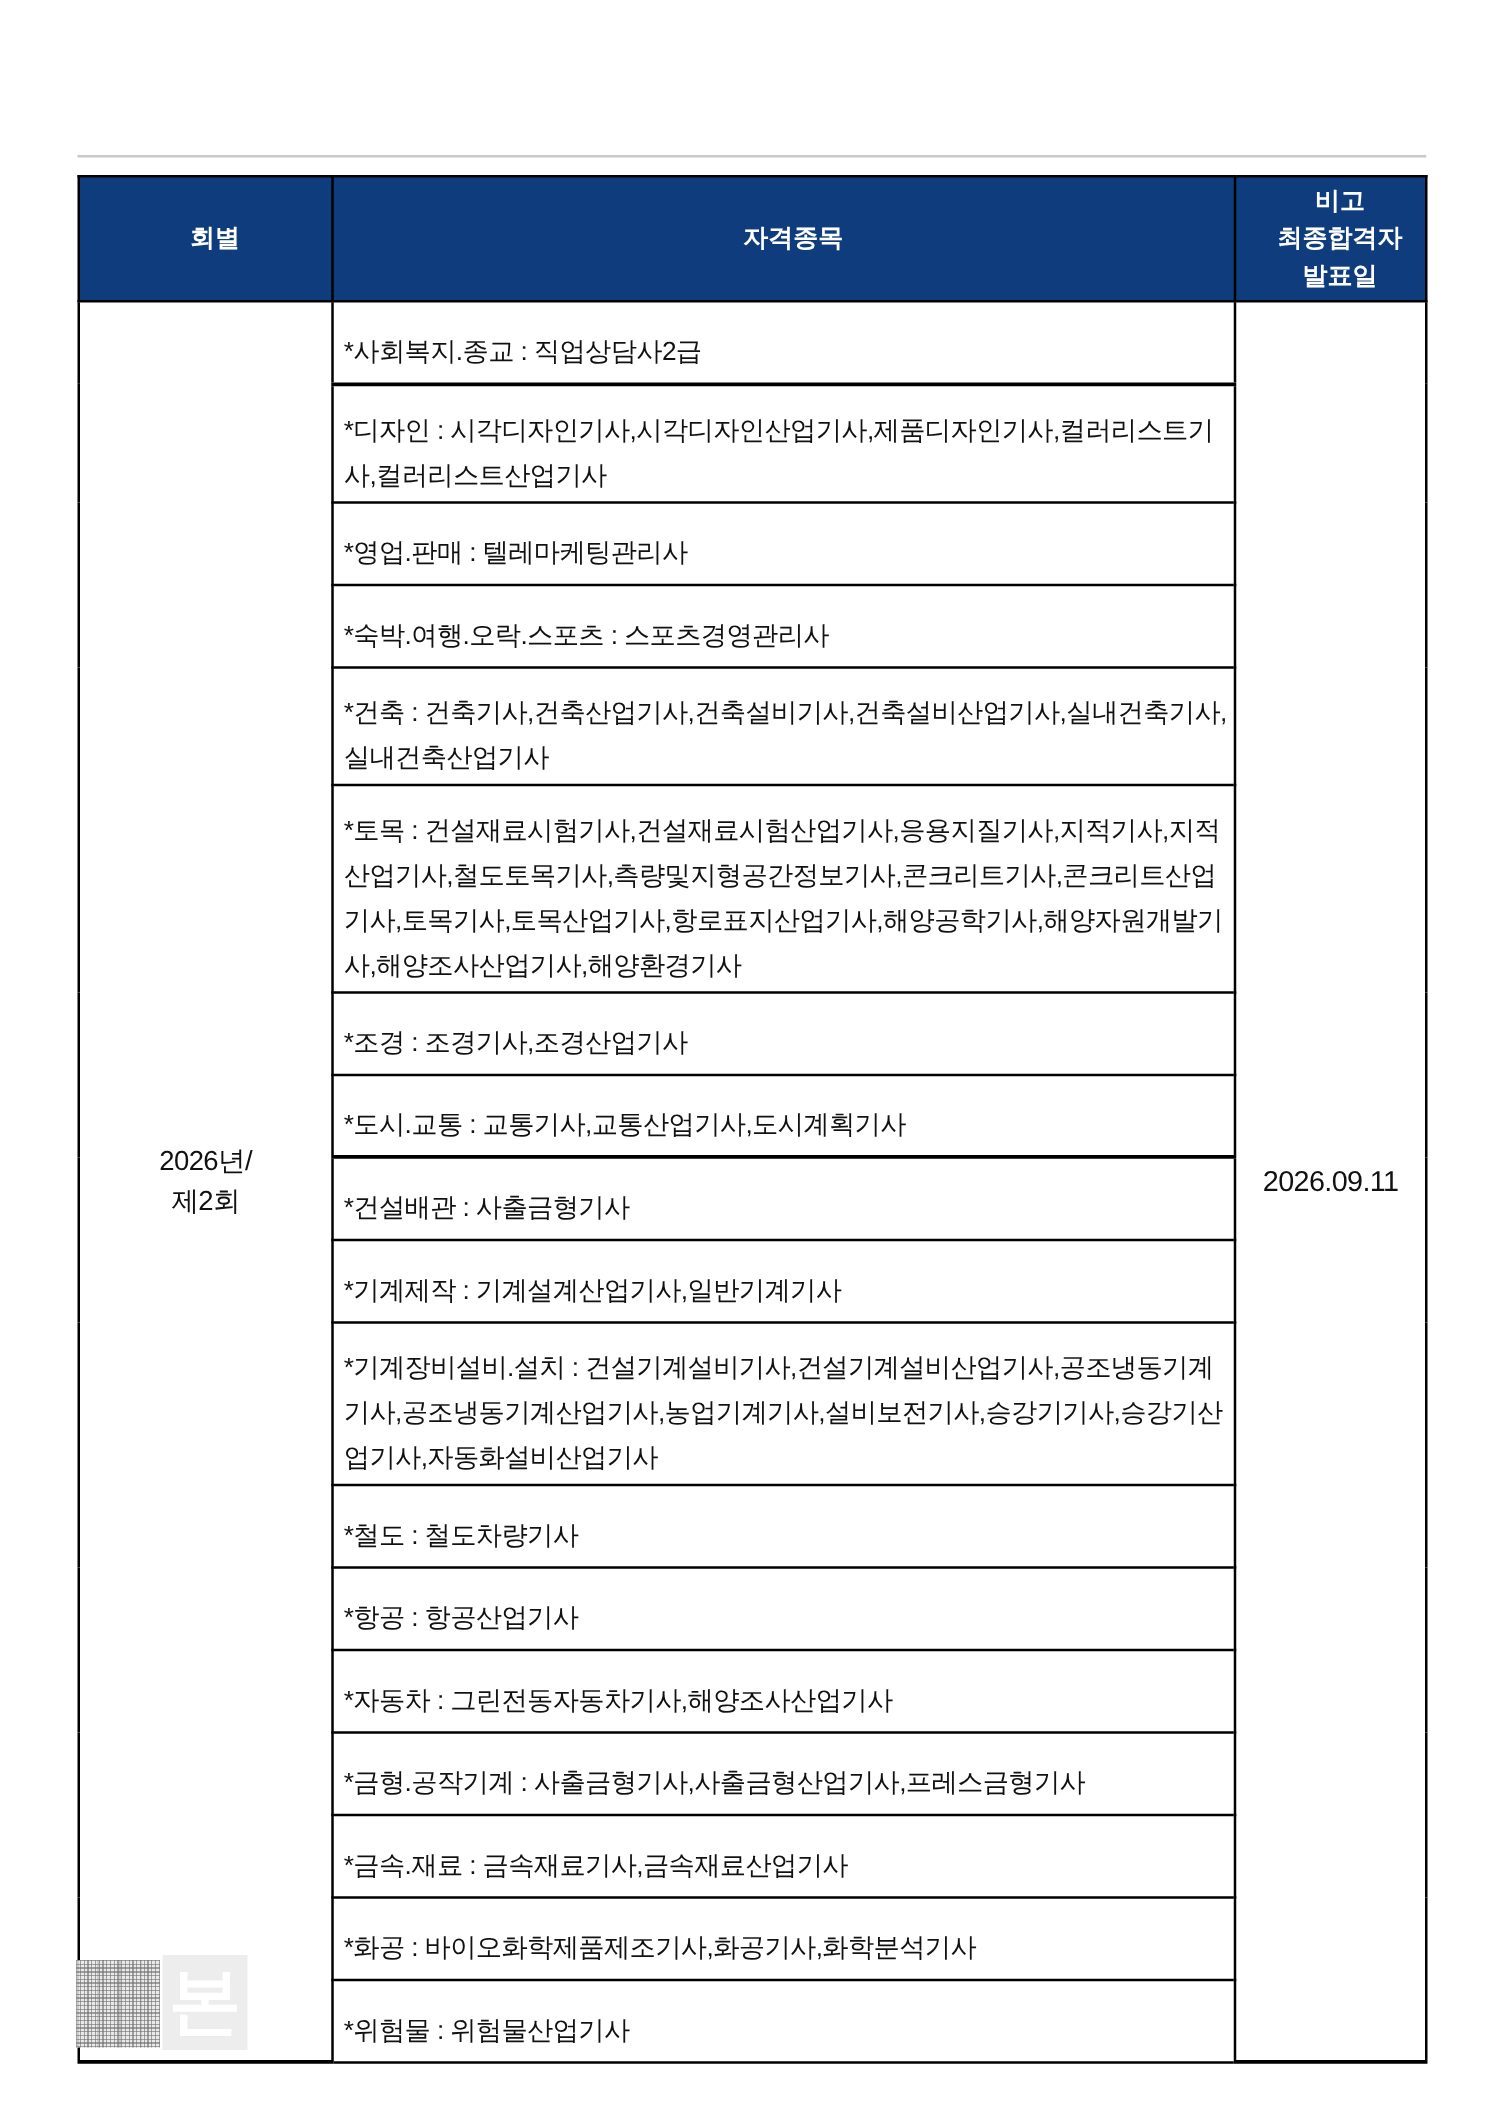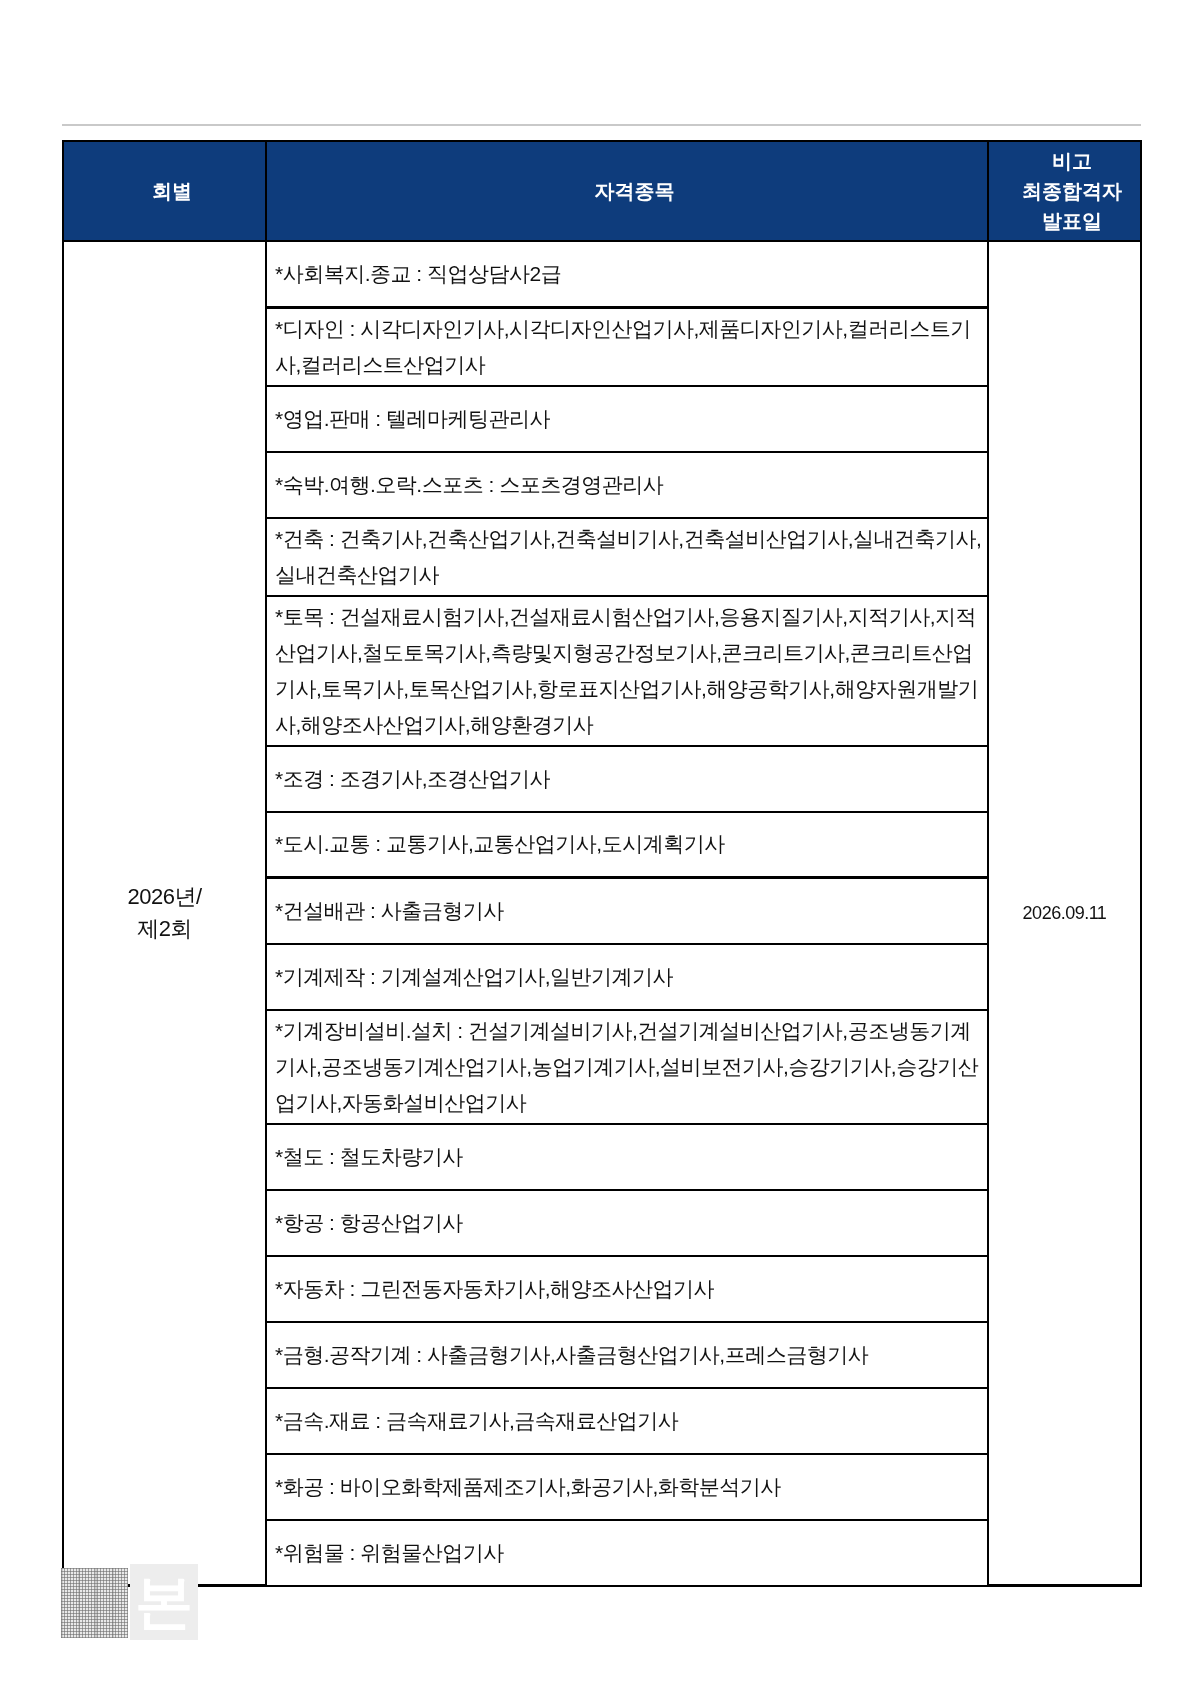--- a/index.html
+++ b/index.html
@@ -45,32 +45,32 @@
     font-weight:bold;
     text-align:center;
     line-height:1.5;
     padding-left:16px;
   }
   .preline{white-space:pre-line;}
   td.cat{
     font-size:21px;
     line-height:36px;
     text-align:left;
-    padding:2px 4px 2px 8px;
+    padding:18px 4px 2px 8px;
     word-break:break-all;
     letter-spacing:-0.5px;
   }
   td.session{
     font-size:22px;
     text-align:center;
     line-height:32px;
     letter-spacing:-0.5px;
   }
   td.date{
-    font-size:18px;
+    font-size:23px;
     text-align:center;
     letter-spacing:-0.5px;
   }
   tr.rh1{height:66px;}
   tr.rh2{height:78px;}
   tr.rh3{height:112px;margin-top:36px;}
   tr.rh4{height:136px;}
   
   tr.thickline td{border-bottom-width:3px;}
 

